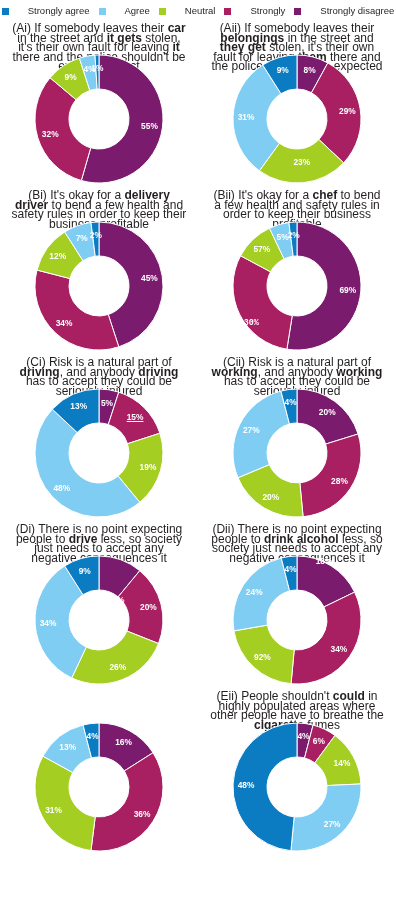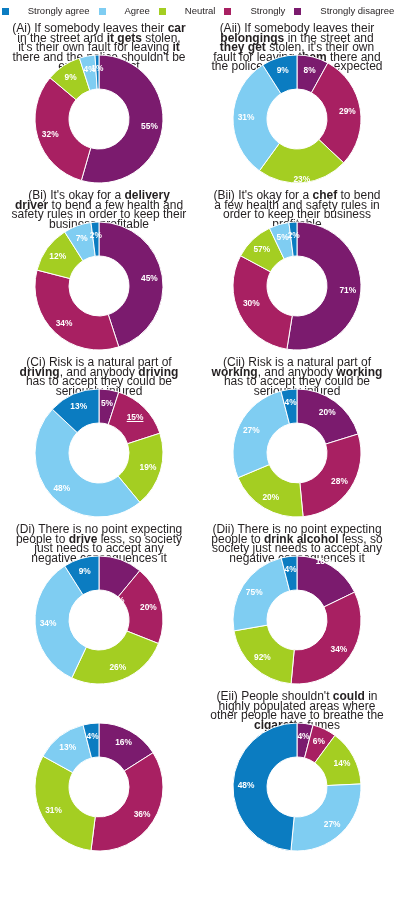--- a/index.html
+++ b/index.html
@@ -105,21 +105,21 @@
             <svg viewBox="0 0 132 132">
               <path d="M 66 2 A 64 64 0 0 1 96.83223514250977 9.91637247719273 L 80.45261022305147 39.71079959868409 A 30 30 0 0 0 66 36 Z" fill="#7B1B6E" stroke="#ffffff" stroke-width="1"></path>
               <path d="M 96.83223514250977 9.91637247719273 A 64 64 0 0 1 112.65399215497034 109.81101477943608 L 87.86905882264234 86.53641317786065 A 30 30 0 0 0 80.45261022305147 39.71079959868409 Z" fill="#A82062" stroke="#ffffff" stroke-width="1"></path>
               <path d="M 112.65399215497034 109.81101477943608 A 64 64 0 0 1 28.381743853281726 117.77708763999664 L 48.366442431225806 90.27050983124843 A 30 30 0 0 0 87.86905882264234 86.53641317786065 Z" fill="#A4CE22" stroke="#ffffff" stroke-width="1"></path>
               <path d="M 28.381743853281726 117.77708763999664 A 64 64 0 0 1 31.707085121344186 11.96301276787105 L 49.925196150630086 40.67016223493955 A 30 30 0 0 0 48.366442431225806 90.27050983124843 Z" fill="#7FCDF2" stroke="#ffffff" stroke-width="1"></path>
               <path d="M 31.707085121344186 11.96301276787105 A 64 64 0 0 1 65.99999999999999 2 L 66 36 A 30 30 0 0 0 49.925196150630086 40.67016223493955 Z" fill="#0B7CC1" stroke="#ffffff" stroke-width="1"></path>
             </svg>
             <div class="hole"></div>
             <span class="slice-label" style="left: 78.6832px; top: 16.6023px;">8%</span>
             <span class="slice-label" style="left: 116.372px; top: 58.0218px;">29%</span>
-            <span class="slice-label" style="left: 70.7995px; top: 126px;">23%</span>
+            <span class="slice-label" style="left: 70.7995px; top: 109px;">23%</span>
             <span class="slice-label" style="left: 15.0252px; top: 64.3981px;">31%</span>
             <span class="slice-label" style="left: 51.7715px; top: 17.025px;">9%</span>
           </div>
         </div>
       </div>
       <div class="cell">
         <div class="caption">(Bi) It's okay for a <b>delivery driver</b> to bend a few health and safety rules in order to keep their business profitable</div>
         <div class="donut-wrap">
           <div class="donut">
             <svg viewBox="0 0 132 132">
@@ -143,22 +143,22 @@
         <div class="donut-wrap">
           <div class="donut">
             <svg viewBox="0 0 132 132">
               <path d="M 66 2 A 64 64 0 1 1 55.88791065770559 129.19608887528923 L 61.259958120799496 95.62316666029183 A 30 30 0 1 0 66 36 Z" fill="#7B1B6E" stroke="#ffffff" stroke-width="1"></path>
               <path d="M 55.88791065770559 129.19608887528923 A 64 64 0 0 1 9.586984739354762 35.77465121454829 L 39.55639909657255 51.83186775681951 A 30 30 0 0 0 61.259958120799496 95.62316666029183 Z" fill="#A82062" stroke="#ffffff" stroke-width="1"></path>
               <path d="M 9.586984739354762 35.77465121454829 A 64 64 0 0 1 38.49312562629305 8.212701549656224 L 53.10615263732487 38.91220385140136 A 30 30 0 0 0 39.55639909657255 51.83186775681951 Z" fill="#A4CE22" stroke="#ffffff" stroke-width="1"></path>
               <path d="M 38.49312562629305 8.212701549656224 A 64 64 0 0 1 57.89808297128006 2.514891978829098 L 62.20222639278753 36.24135561507614 A 30 30 0 0 0 53.10615263732487 38.91220385140136 Z" fill="#7FCDF2" stroke="#ffffff" stroke-width="1"></path>
               <path d="M 57.89808297128006 2.514891978829098 A 64 64 0 0 1 66.00000000000004 2 L 66.00000000000001 36 A 30 30 0 0 0 62.20222639278753 36.24135561507614 Z" fill="#0B7CC1" stroke="#ffffff" stroke-width="1"></path>
             </svg>
             <div class="hole"></div>
-            <span class="slice-label" style="left: 116.84px; top: 70.0417px;">71%</span>
-            <span class="slice-label" style="left: 20.3043px; top: 83px;">30%</span>
+            <span class="slice-label" style="left: 116.84px; top: 70.0417px;">69%</span>
+            <span class="slice-label" style="left: 20.3043px; top: 103px; font-family: Liberation Mono, monospace;">30%</span>
             <span class="slice-label" style="left: 30.806px; top: 29.0896px;">57%</span>
             <span class="slice-label" style="left: 51.6316px; top: 17.0659px;">5%</span>
             <span class="slice-label" style="left: 62.7654px; top: 15.1027px;">2%</span>
           </div>
         </div>
       </div>
       <div class="cell">
         <div class="caption">(Ci) Risk is a natural part of <b>driving</b>, and anybody <b>driving</b> has to accept they could be seriously injured</div>
         <div class="donut-wrap">
           <div class="donut">
@@ -226,21 +226,21 @@
               <path d="M 66 2 A 64 64 0 0 1 123.60016973238592 38.103397217576244 L 93.0000795620559 52.923467445738865 A 30 30 0 0 0 66 36 Z" fill="#7B1B6E" stroke="#ffffff" stroke-width="1"></path>
               <path d="M 123.60016973238592 38.103397217576244 A 64 64 0 0 1 60.03652688101942 129.7215582700172 L 63.204621975477856 95.86948043907056 A 30 30 0 0 0 93.0000795620559 52.923467445738865 Z" fill="#A82062" stroke="#ffffff" stroke-width="1"></path>
               <path d="M 60.03652688101942 129.7215582700172 A 64 64 0 0 1 2.9342710215243955 76.89558756623352 L 36.43793954133956 71.10730667167196 A 30 30 0 0 0 63.204621975477856 95.86948043907056 Z" fill="#A4CE22" stroke="#ffffff" stroke-width="1"></path>
               <path d="M 2.9342710215243955 76.89558756623352 A 64 64 0 0 1 50.238149962751876 3.9712640512213753 L 58.611632795039945 36.92403002401002 A 30 30 0 0 0 36.43793954133956 71.10730667167196 Z" fill="#7FCDF2" stroke="#ffffff" stroke-width="1"></path>
               <path d="M 50.238149962751876 3.9712640512213753 A 64 64 0 0 1 65.99999999999999 2 L 66 36 A 30 30 0 0 0 58.611632795039945 36.92403002401002 Z" fill="#0B7CC1" stroke="#ffffff" stroke-width="1"></path>
             </svg>
             <div class="hole"></div>
             <span class="slice-label" style="left: 93.0856px; top: 7px;">18%</span>
             <span class="slice-label" style="left: 107.903px; top: 95.0716px;">34%</span>
             <span class="slice-label" style="left: 31.3666px; top: 103.437px;">92%</span>
-            <span class="slice-label" style="left: 23.2134px; top: 38.2456px;">75%</span>
+            <span class="slice-label" style="left: 23.2134px; top: 38.2456px;">24%</span>
             <span class="slice-label" style="left: 59.671px; top: 15.3942px;">4%</span>
           </div>
         </div>
       </div>
       <div class="cell">
         <div class="donut-wrap">
           <div class="donut">
             <svg viewBox="0 0 132 132">
               <path d="M 66 2 A 64 64 0 0 1 120.03698723212898 31.70708512134422 L 91.32983776506046 49.9251961506301 A 30 30 0 0 0 66 36 Z" fill="#7B1B6E" stroke="#ffffff" stroke-width="1"></path>
               <path d="M 120.03698723212898 31.70708512134422 A 64 64 0 0 1 57.97867305188452 129.49534088412656 L 62.24000299307087 95.76344103943433 A 30 30 0 0 0 91.32983776506046 49.9251961506301 Z" fill="#A82062" stroke="#ffffff" stroke-width="1"></path>

